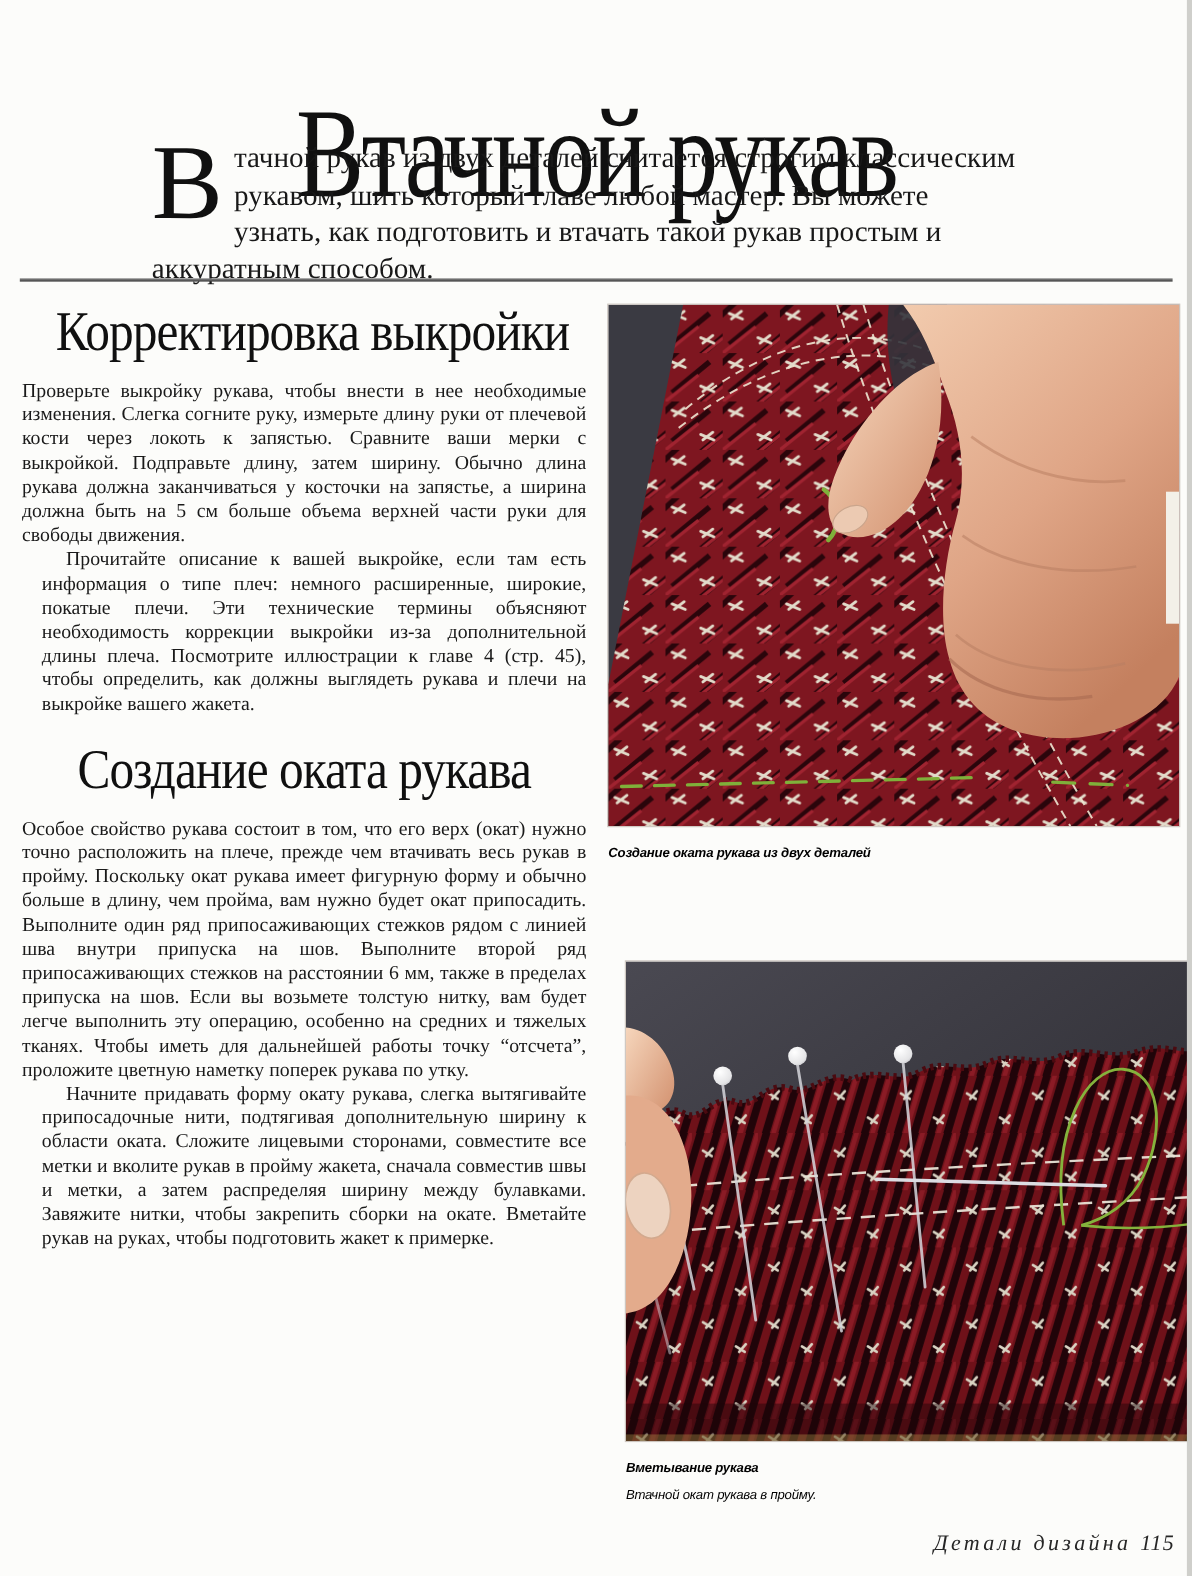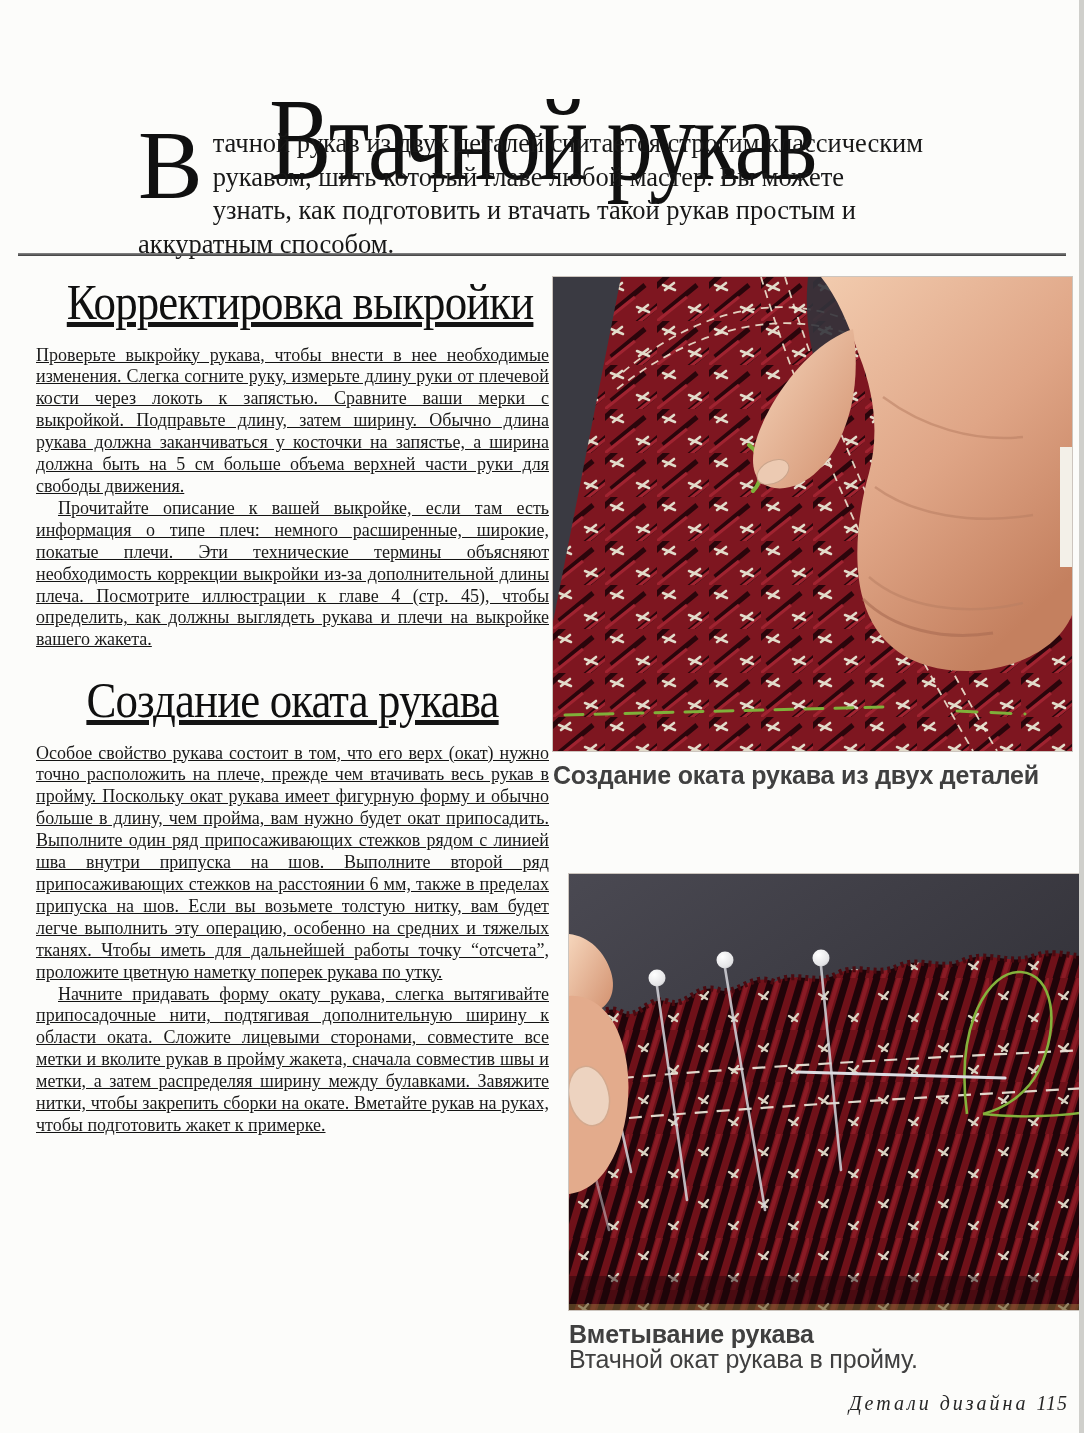--- a/index.html
+++ b/index.html
@@ -35,51 +35,52 @@
     padding:4px 10px 0 0;
     color:#101010;
   }
 
   .rule{
     position:absolute;left:18px;top:245px;width:1048px;height:3px;
     background:linear-gradient(#8a8a8a,#3c3c3c);
     border:none;
   }
 
-  .section{position:absolute;left:36px;width:513px;text-decoration:underline;}
+  .section{position:absolute;left:20px;width:513px;}
   .sec1{top:276px;}
   .sec2{top:674px;}
   .section h2{
     margin:0 0 15px 0;
     text-align:center;
     font-size:51px;line-height:1.05;font-weight:400;
     letter-spacing:-1px;
     transform:scaleX(.88);
     color:#101010;
     white-space:nowrap;
   }
   .section p{
     margin:0;
     font-size:18px;line-height:21.9px;
     text-align:justify;
     color:#1a1a1a;
   }
-  .section p.indent{text-indent:22px;}
+  .section p.indent{text-indent:22px;margin-left:18px;}
 
   .figure{position:absolute;left:553px;width:519px;}
   .fig1{top:277px;}
   .fig2{top:858px;}
   .photo{display:block;outline:1px solid rgba(60,30,10,.25);}
   .figcap{
     font-family:"Liberation Sans", sans-serif;
-    font-size:25px;line-height:25px;
+    font-size:12px;line-height:25px;
     letter-spacing:-0.2px;
-    color:#404040;
+    color:#000000;
     margin-top:12px;
     width:517px;
+    font-style:italic;
   }
   .figcap .cap-title{font-weight:bold;display:block;}
 
   .footer{
     position:absolute;top:1392px;right:16px;
     font-size:20px;color:#262626;
     letter-spacing:3px;
     font-style:italic;
   }
   .footer .pagenum{letter-spacing:1px;padding-left:8px;}

